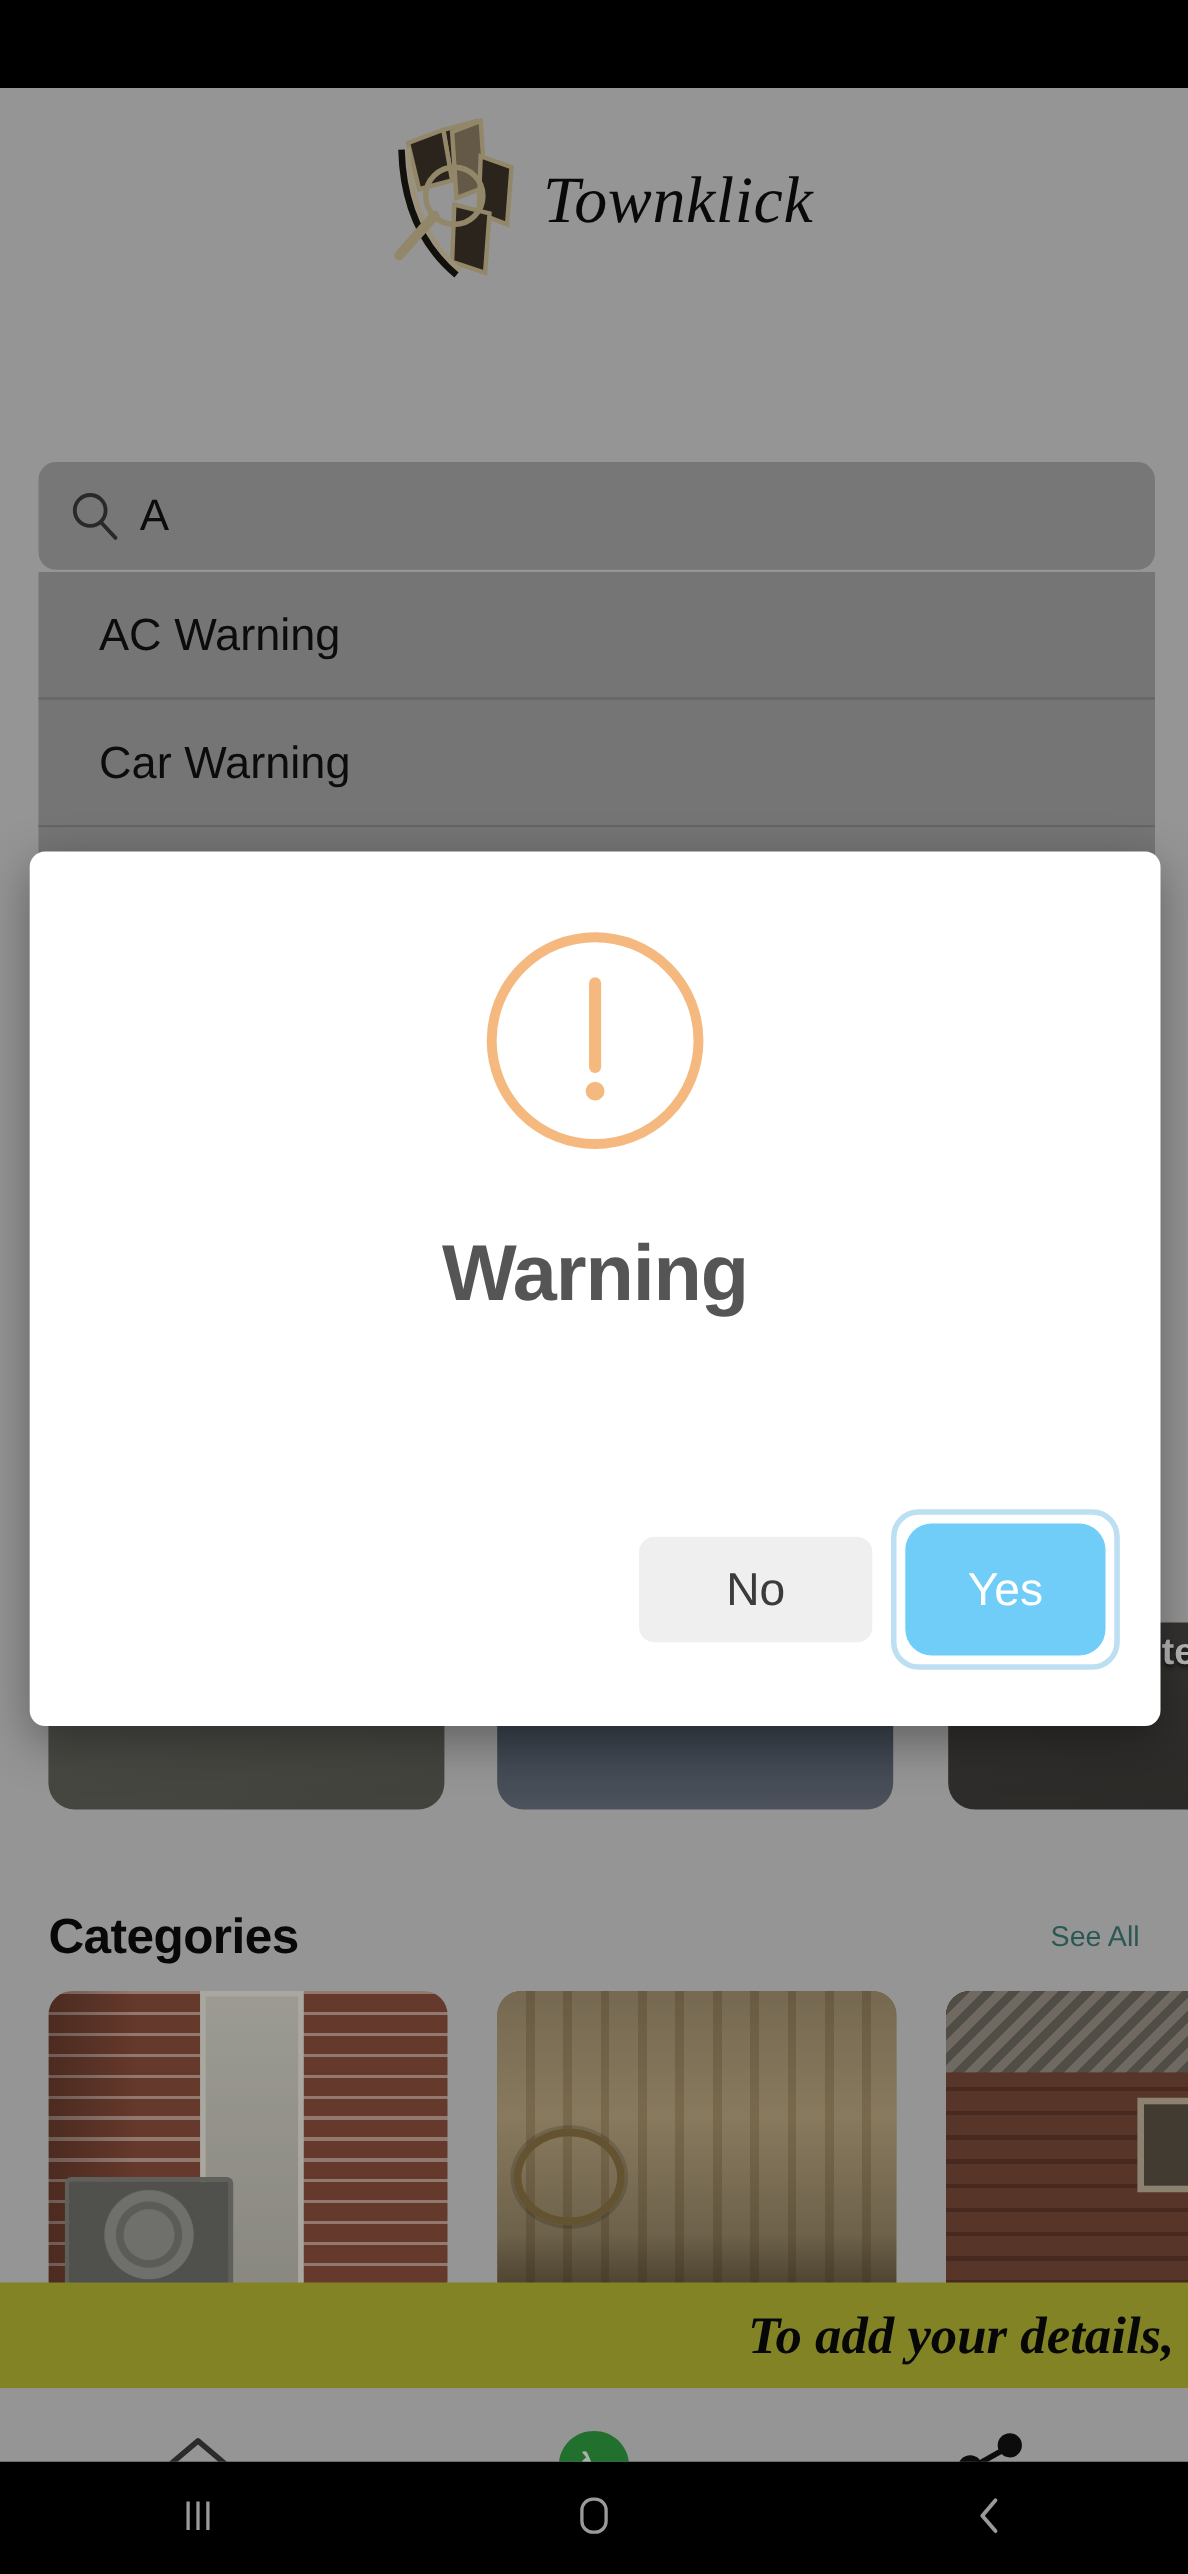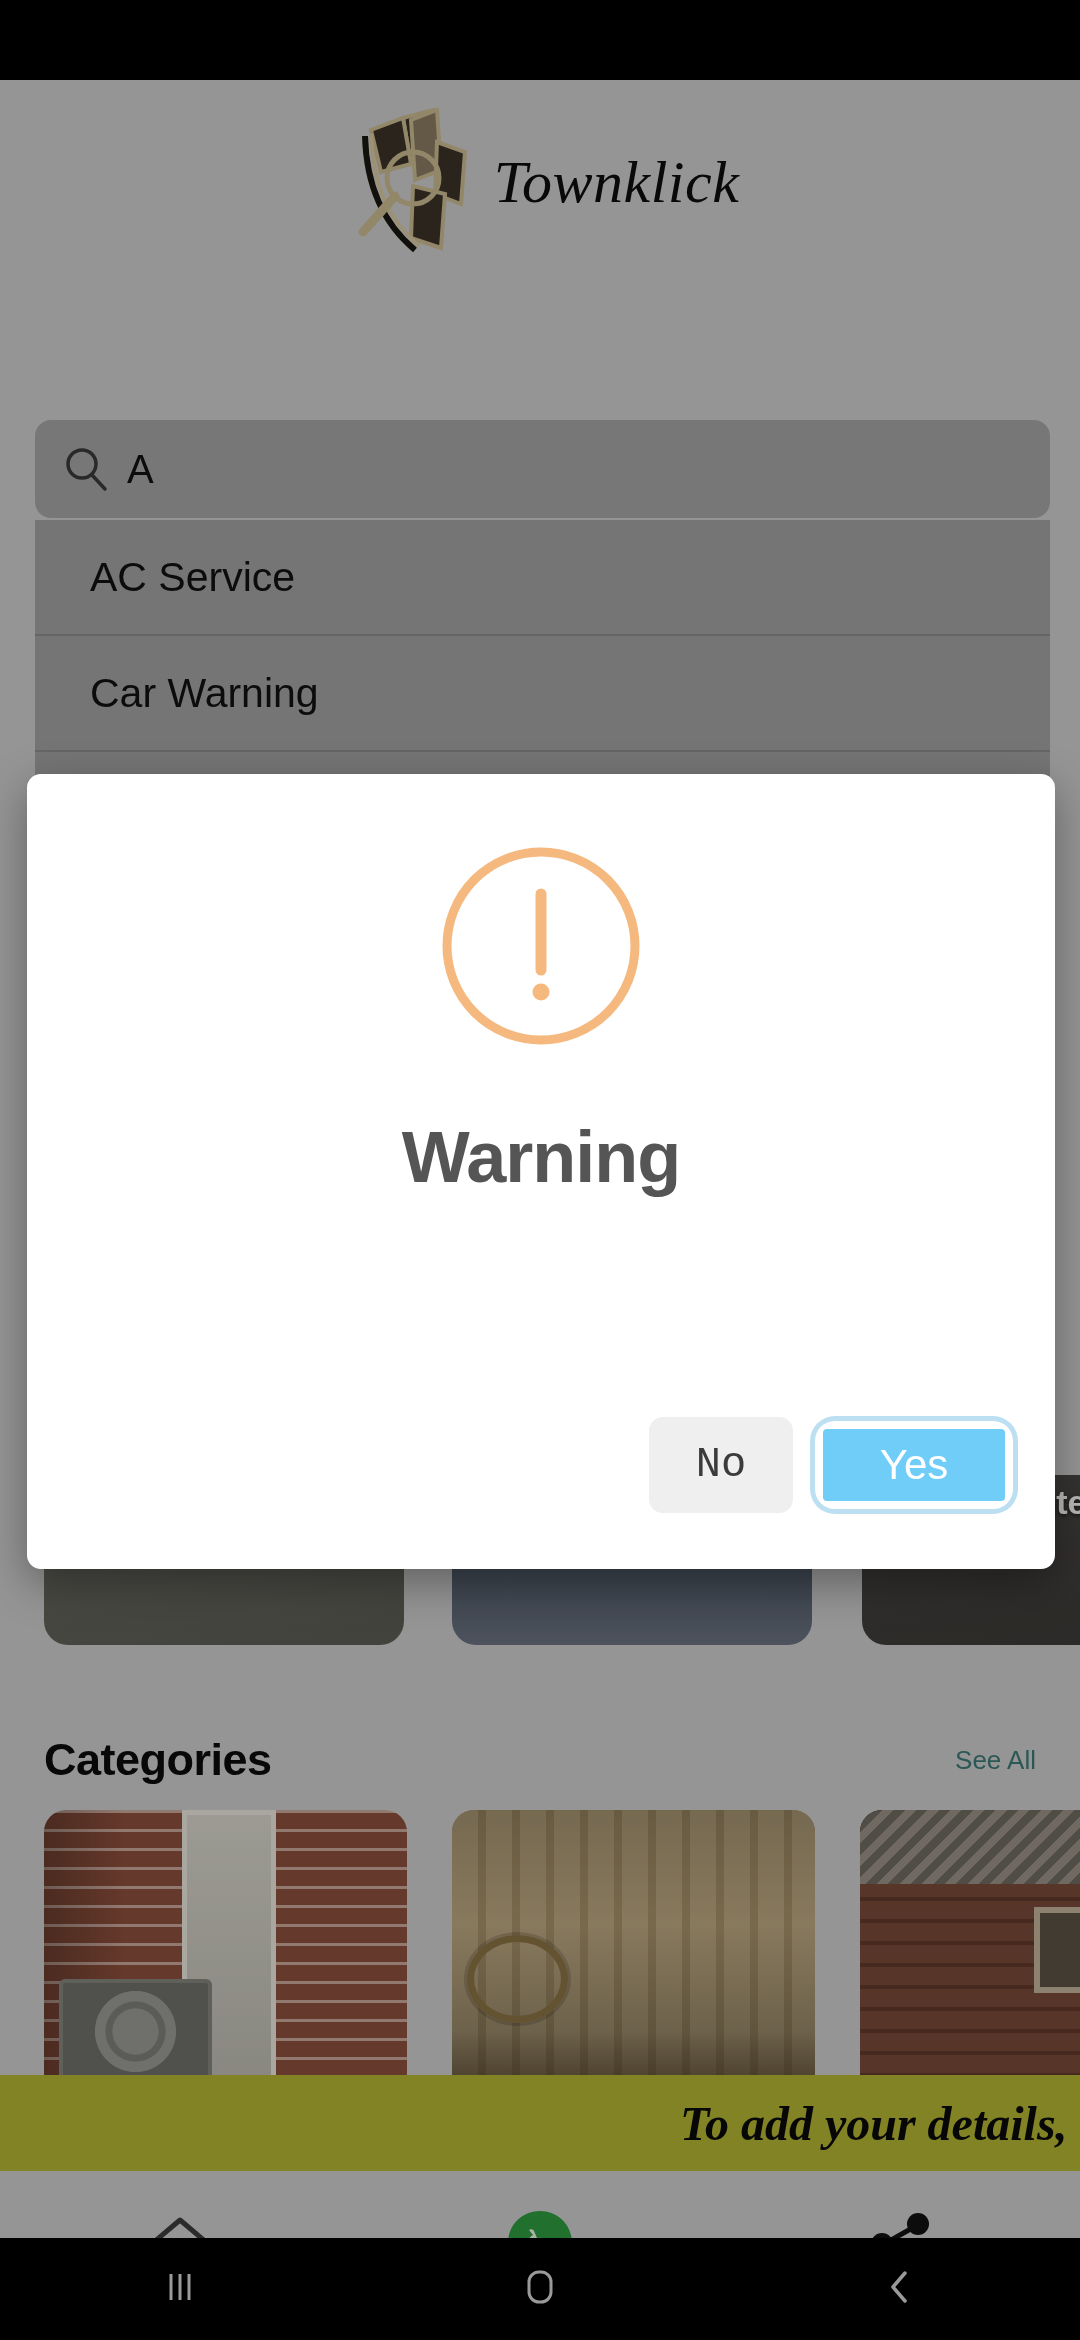--- a/index.html
+++ b/index.html
@@ -258,38 +258,38 @@
     margin-top: 42px;
     font-size: 44px;
     color: #646464;
   }
   .dialog-actions {
     position: absolute;
     right: 42px; bottom: 56px;
     display: flex; align-items: center; gap: 22px;
   }
   .btn-no {
-    width: 144px; height: 96px;
+    width: 212px; height: 96px;
     background: #efefef;
     border: none; border-radius: 14px;
-    font-family: Liberation Mono, monospace;
+    font-family: Liberation Sans, sans-serif;
     font-size: 42px;
     color: #3b3b3b;
     cursor: pointer;
   }
   .btn-yes-wrap {
     padding: 8px;
     border-radius: 20px;
     background: #ffffff;
     box-shadow: 0 0 0 5px #bcdff2;
   }
   .btn-yes {
-    width: 182px; height: 72px;
+    width: 182px; height: 120px;
     background: #6fcdf7;
-    border: none; border-radius: 4px;
+    border: none; border-radius: 24px;
     font-family: "Liberation Sans", sans-serif;
     font-size: 42px;
     color: #ffffff;
     cursor: pointer;
   }
 </style>
 </head>
 <body>
 
 <div id="screen">
@@ -319,21 +319,21 @@
       <span class="search-icon">
         <svg width="46" height="46" viewBox="0 0 46 46">
           <circle cx="19" cy="18" r="14" fill="none" stroke="#3a3a3a" stroke-width="3.5"></circle>
           <line x1="29" y1="29" x2="42" y2="43" stroke="#3a3a3a" stroke-width="3.5" stroke-linecap="round"></line>
         </svg>
       </span>
       <span class="search-value" title="Search">A</span>
     </div>
 
     <div class="suggestions">
-      <div class="suggestion-item">AC Service</div>
+      <div class="suggestion-item">AC Warning</div>
       <div class="suggestion-item">Car Warning</div>
       <div class="suggestion-item">Bike Mechanic</div>
     </div>
 
     <div class="featured-row">
       <div class="feat-card feat-1">
         <span class="label">Plumber</span>
       </div>
       <div class="feat-card feat-2">
         <span class="label">Water Supply</span>

